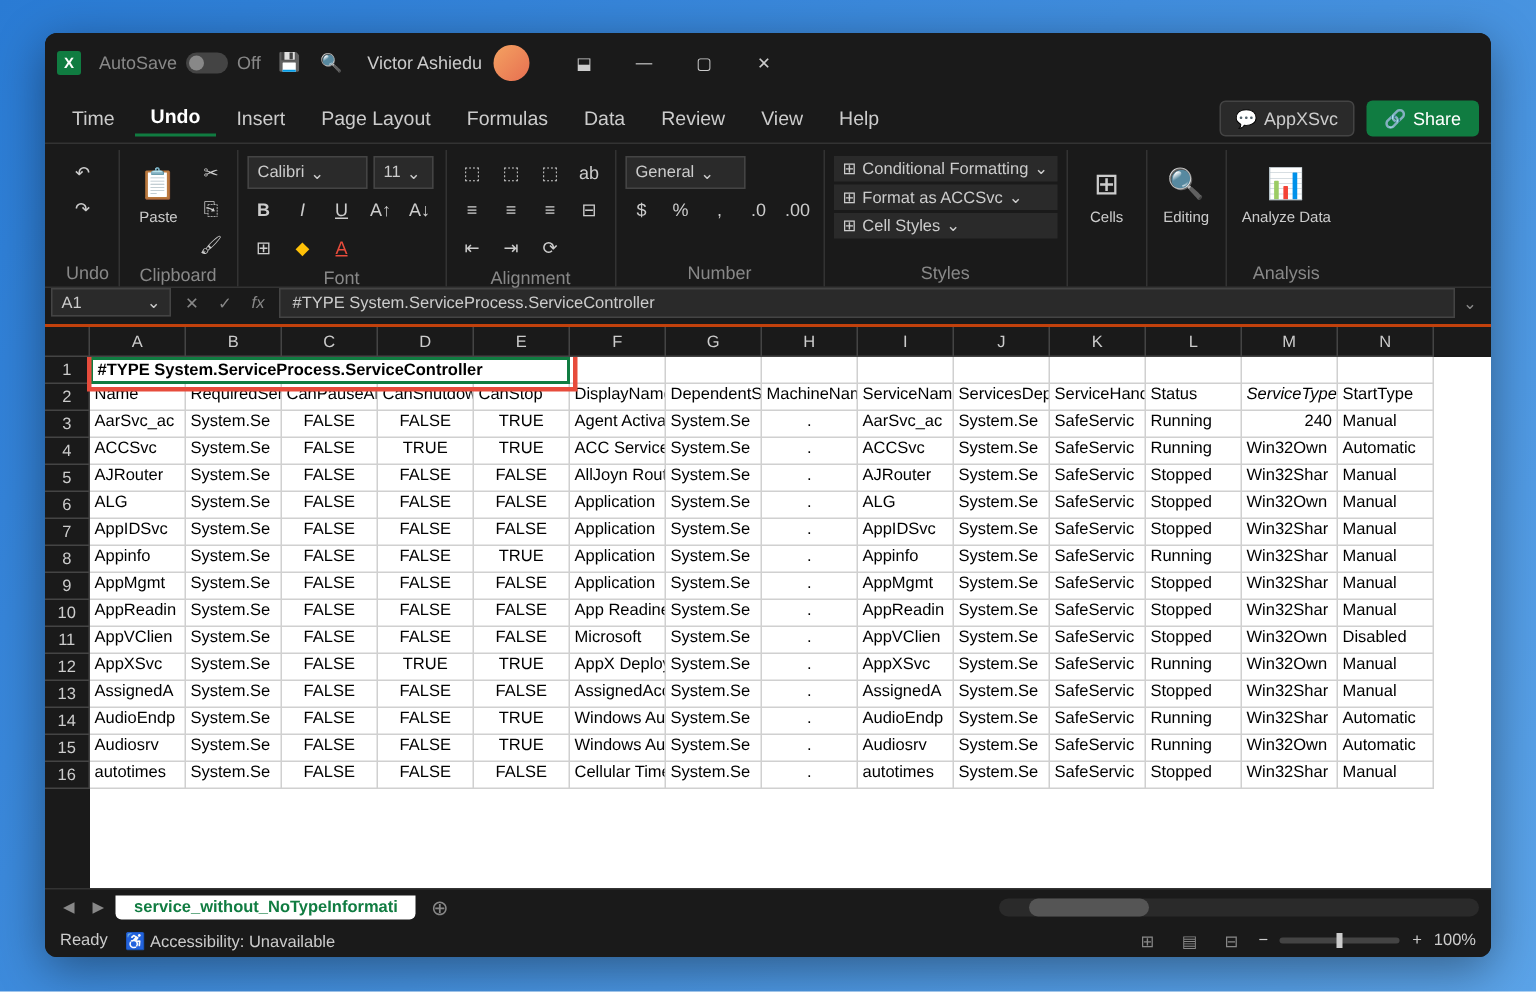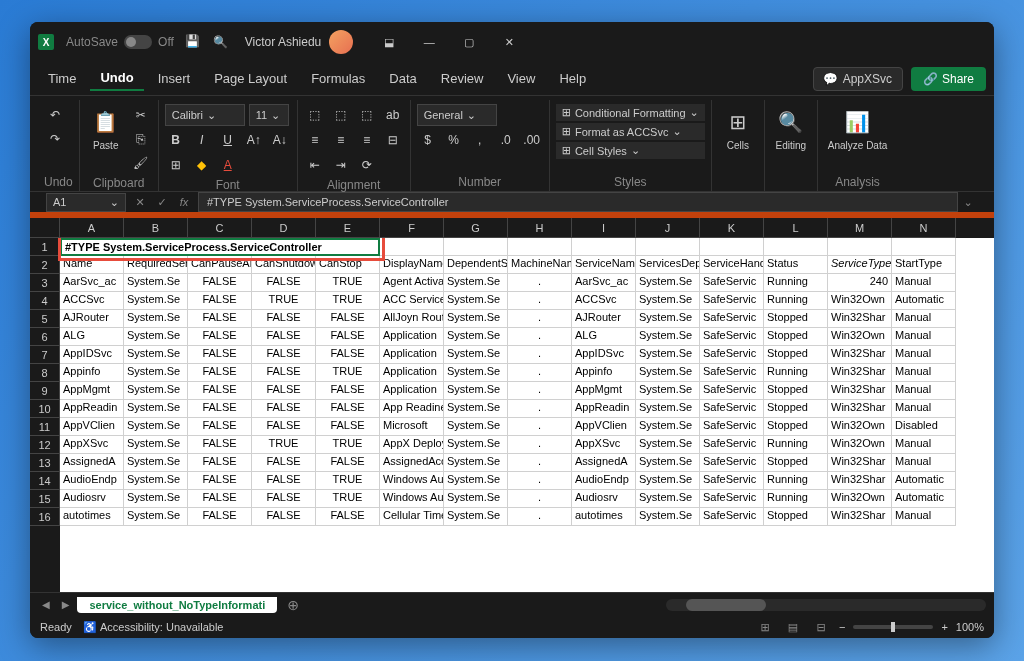--- a/index.html
+++ b/index.html
@@ -29,21 +29,21 @@
 .rgroup:last-child{border-right:none}
 .rgroup-content{flex:1;display:flex;align-items:flex-start;gap:4px;padding-top:4px}
 .rgroup-label{font-size:12px;color:#888;text-align:center;padding:2px 0}
 .rbtn{display:flex;flex-direction:column;align-items:center;color:#ccc;font-size:10px;padding:2px 4px;cursor:pointer}
 .rbtn-icon{width:20px;height:20px;margin-bottom:2px;display:flex;align-items:center;justify-content:center;font-size:14px}
 .rbtn-lg .rbtn-icon{width:32px;height:32px;font-size:20px}
 .rcol{display:flex;flex-direction:column;gap:2px}
 .rrow{display:flex;gap:4px;align-items:center}
 .rsmall{width:22px;height:22px;display:flex;align-items:center;justify-content:center;color:#ccc;cursor:pointer;font-size:12px}
 .dropdown{background:#2a2a2a;border:1px solid #444;padding:2px 6px;font-size:11px;color:#ccc;display:flex;align-items:center;gap:4px;height:22px}
-.formula-bar{height:26px;background:#1a1a1a;display:flex;align-items:center;border-bottom:6px solid #c2410c;padding:0 16px}
+.formula-bar{height:26px;background:#1a1a1a;display:flex;align-items:flex-start;border-bottom:2px solid #c2410c;padding:0 4px}
 .name-box{width:80px;background:#2a2a2a;border:1px solid #444;padding:2px 6px;font-size:11px;color:#ccc;display:flex;align-items:center;justify-content:space-between}
 .fb-btns{display:flex;padding:0 4px;gap:2px}
 .fb-btn{width:20px;height:20px;display:flex;align-items:center;justify-content:center;color:#888;cursor:pointer;font-size:11px}
 .fb-input{flex:1;background:#2a2a2a;border:1px solid #444;padding:2px 8px;font-size:11px;color:#ccc;height:20px;display:flex;align-items:center}
 .grid-area{flex:1;background:#fff;overflow:hidden;position:relative;display:flex;flex-direction:column}
 .col-headers{display:flex;height:20px;background:#1a1a1a;color:#ccc;font-size:11px}
 .corner{width:30px;border-right:1px solid #444;border-bottom:1px solid #444}
 .col-h{width:64px;border-right:1px solid #444;border-bottom:1px solid #444;display:flex;align-items:center;justify-content:center;cursor:pointer}
 .grid-body{flex:1;display:flex;overflow:hidden;background:#fff}
 .row-headers{width:30px;background:#1a1a1a;color:#ccc;font-size:11px}

